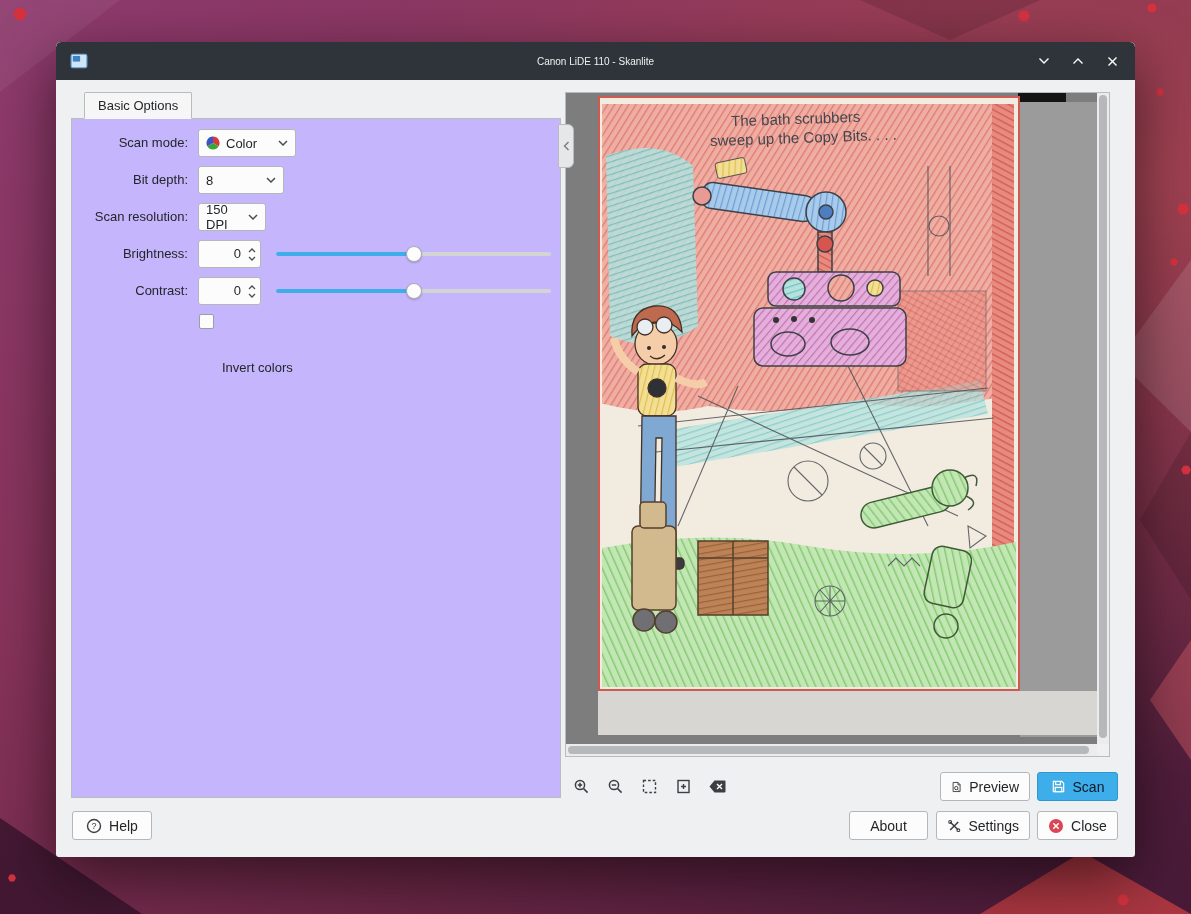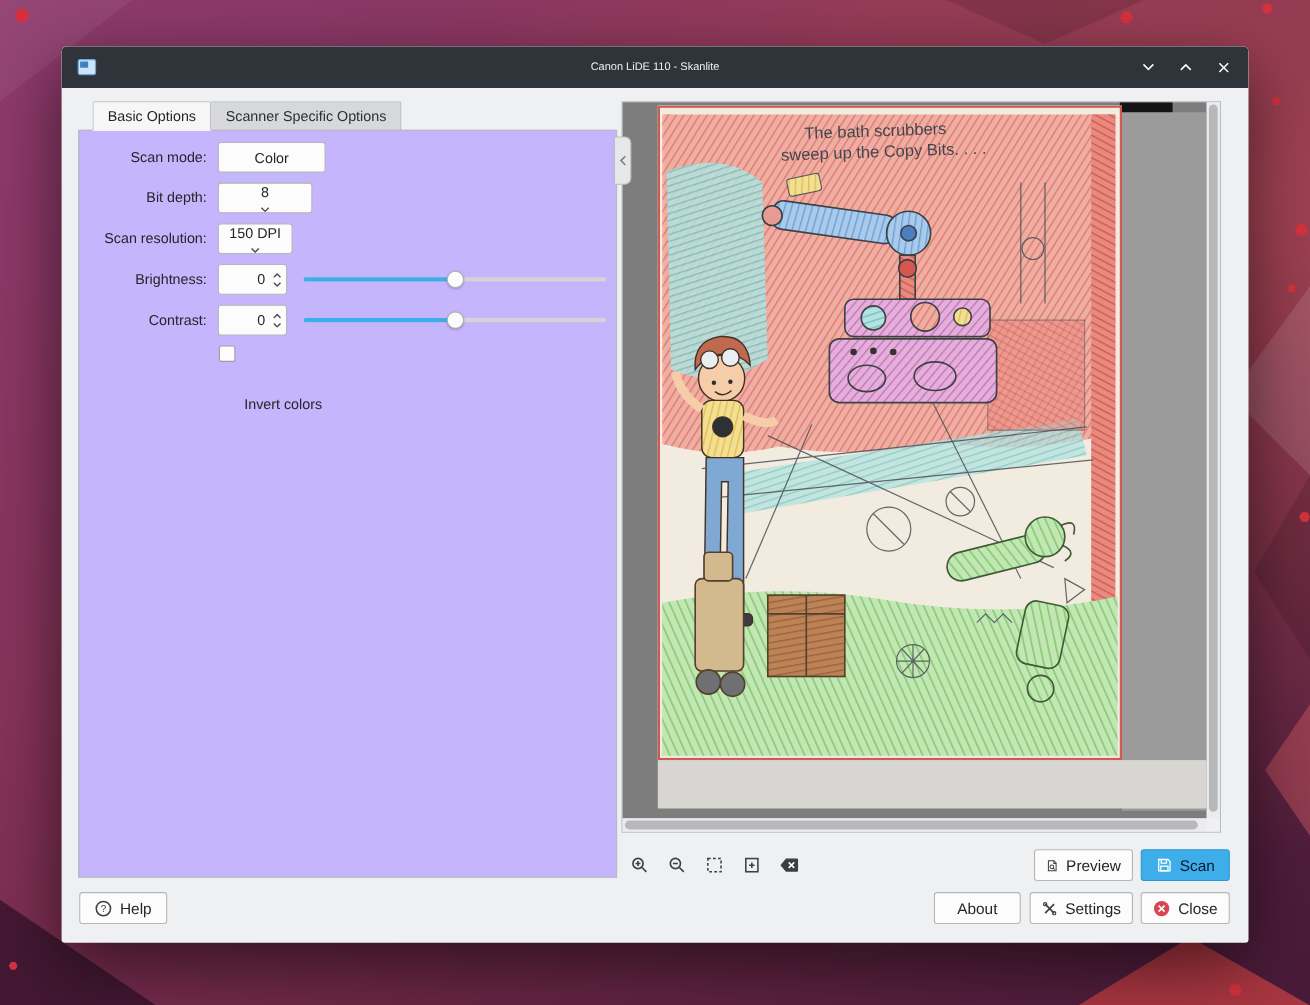--- a/index.html
+++ b/index.html
@@ -18,21 +18,21 @@
   
   .tabbar{position:absolute;left:16px;top:50px;height:27px;display:flex;padding-left:12px;}
   .tab{padding:0 13px;line-height:25px;border:1px solid #b9bbbd;white-space:nowrap;}
   .tab.active{background:#f6f6f7;border-bottom-color:#f6f6f7;position:relative;z-index:3;border-radius:2px 2px 0 0;}
   .tab.inactive{background:#d7d8d9;border-left:none;border-radius:0 2px 0 0;color:#2c2f33;}
   .options-panel{position:absolute;left:15px;top:76px;width:490px;height:680px;background:#c4b5fd;
     border:1px solid #b9bbbd;box-sizing:border-box;z-index:2;}
   .row{position:absolute;left:0;width:100%;height:28px;}
   .row .lbl{position:absolute;left:0;width:116px;line-height:28px;text-align:right;}
   .combo{position:absolute;left:126px;top:0;height:28px;background:#fcfcfc;border:1px solid #b4b7b9;
-    border-radius:3px;box-sizing:border-box;display:flex;align-items:center;gap:6px;padding:0 7px;flex-direction:column;}
+    border-radius:3px;box-sizing:border-box;display:flex;align-items:center;gap:6px;padding:0 7px;}
   .combo .ctext{flex:1;}
   .spinbox{position:absolute;left:126px;top:0;width:63px;height:28px;background:#fcfcfc;
     border:1px solid #b4b7b9;border-radius:3px;box-sizing:border-box;display:flex;}
   .spin-val{flex:1;text-align:right;line-height:26px;padding-right:3px;}
   .spin-arrows{width:16px;display:flex;flex-direction:column;align-items:center;justify-content:center;gap:3px;}
   .slider{position:absolute;left:204px;top:0;width:275px;height:28px;}
   .slider .track{position:absolute;left:0;right:0;top:12px;height:4px;border-radius:2px;background:#d2d4d5;}
   .slider .fill{position:absolute;left:0;top:12px;height:4px;border-radius:2px;background:#3daee9;width:50%;}
   .slider .handle{position:absolute;top:6px;left:calc(50% - 8px);width:16px;height:16px;border-radius:50%;
     background:#fcfcfc;border:1px solid #acaeb0;box-sizing:border-box;box-shadow:0 1px 2px rgba(0,0,0,.2);}
@@ -132,23 +132,20 @@
             <path d="M1.5 1.5l8 8M9.5 1.5l-8 8" stroke="#fcfcfc" stroke-width="1.4"></path>
             </svg>
         </div>
       </div>
     </div>
 
     <div class="tabbar">
       <div class="tab active">
         <span>Basic Options</span>
       </div>
-      <div class="tab inactive">
-        <span>Scanner Specific Options</span>
-      </div>
     </div>
 
     <div class="options-panel">
 
       <div class="row" style="top:10px">
         <div class="lbl">Scan mode:</div>
         <div class="combo" style="width:98px">
           <svg width="14" height="14" viewBox="0 0 14 14">
             <path d="M7 7 L7 .5 A6.5 6.5 0 0 1 12.63 10.25 Z" fill="#d63b3b"></path>
             <path d="M7 7 L12.63 10.25 A6.5 6.5 0 0 1 1.37 10.25 Z" fill="#3aa53a"></path>

